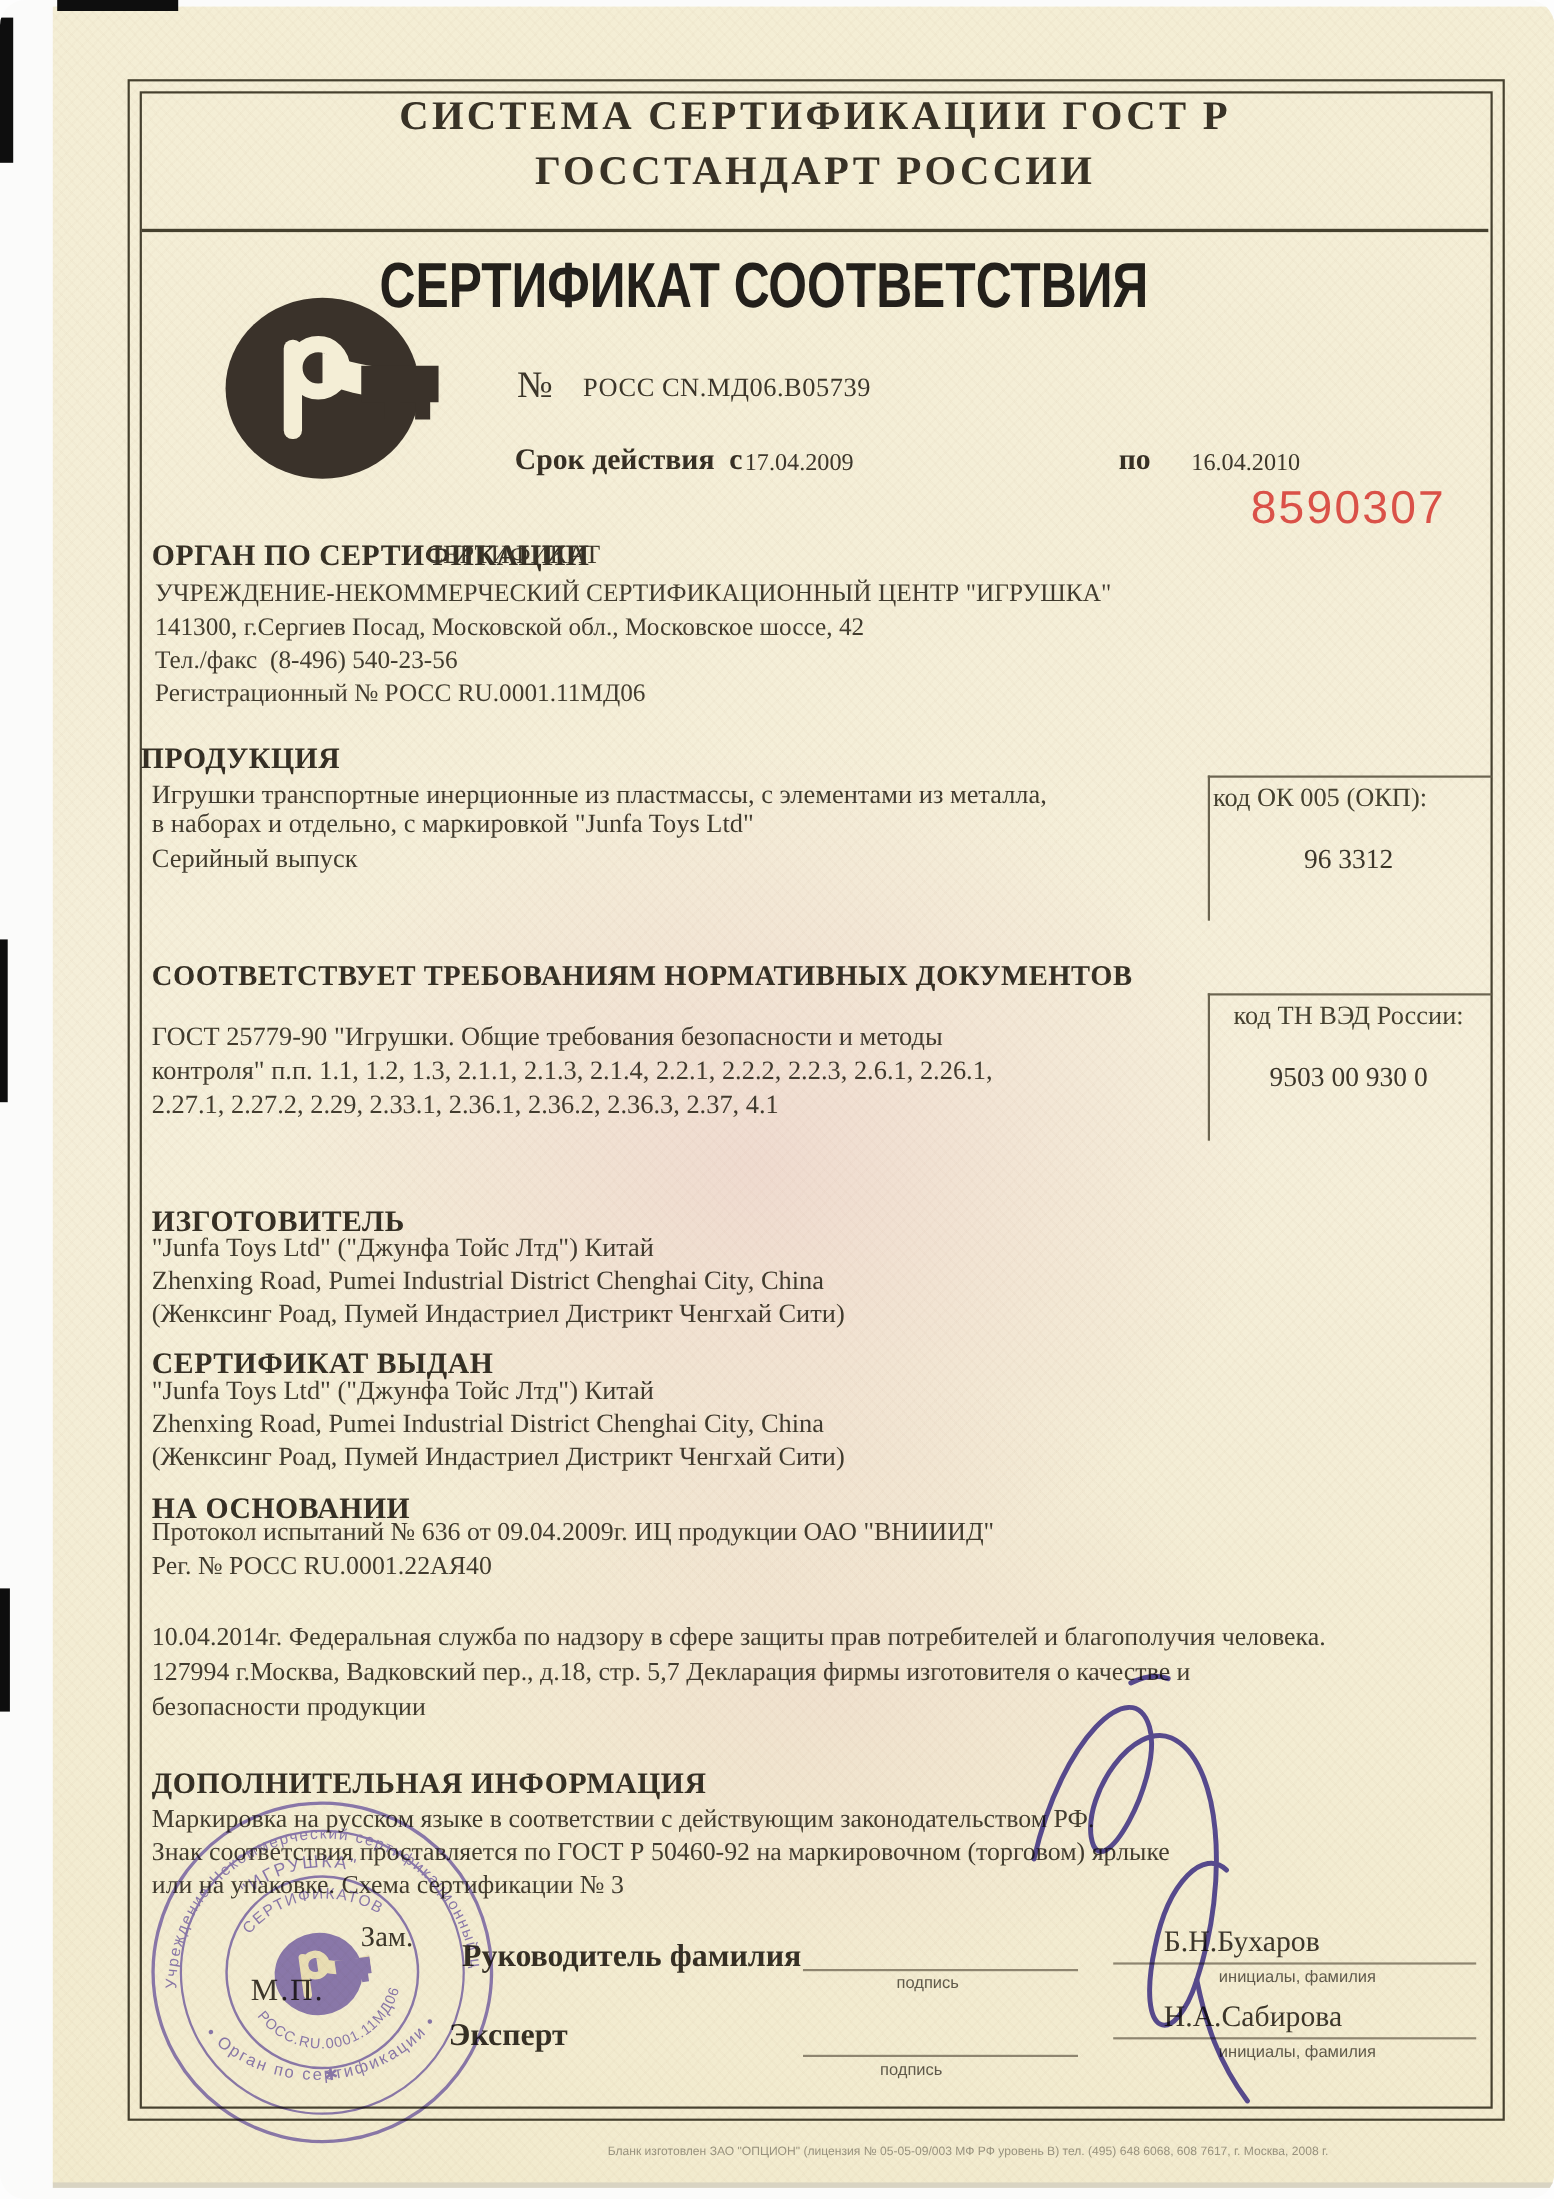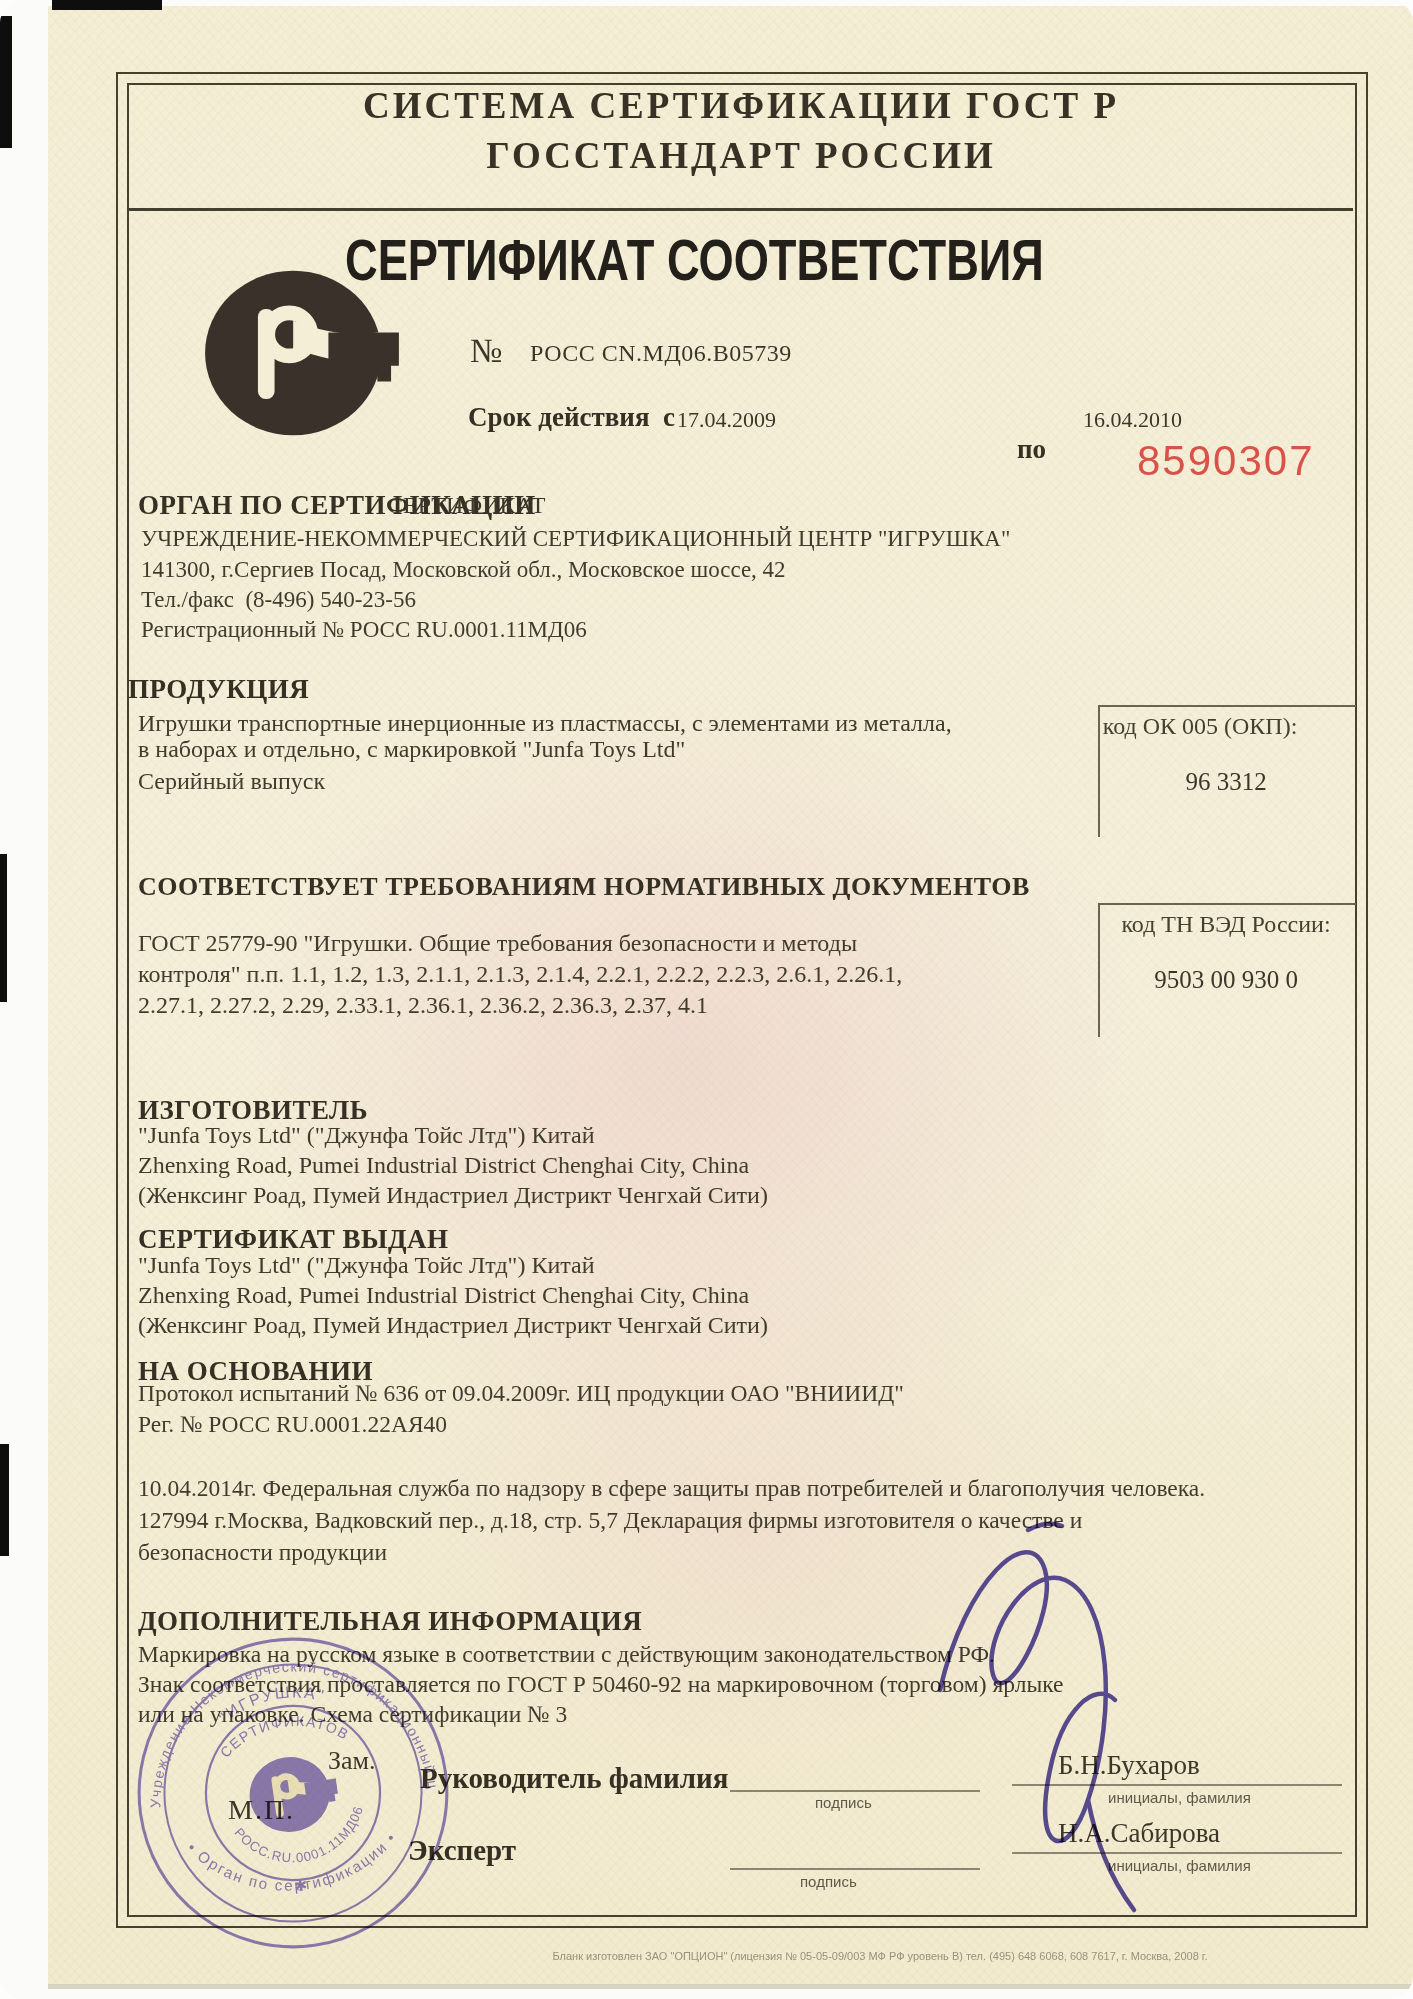--- a/index.html
+++ b/index.html
@@ -64,21 +64,21 @@
     <use href="#rst" width="200" height="190"></use>
   </svg>
 
   <div class="abs sans b" style="left:345px;top:226px;font-size:58px;color:#23201b;transform:scaleX(.78);transform-origin:left top;white-space:nowrap;">СЕРТИФИКАТ СООТВЕТСТВИЯ</div>
 
   <div class="abs serif" style="left:470px;top:332px;font-size:34px;color:#3c362a;">№</div>
   <div class="abs serif" style="left:530px;top:340px;font-size:24px;letter-spacing:.5px;color:#3c362a;">РОСС CN.МД06.В05739</div>
 
   <div class="abs serif b pre" style="left:468px;top:402px;font-size:27px;color:#362f24;">Срок действия  с</div>
   <div class="abs serif" style="left:677px;top:407px;font-size:22px;color:#3c362a;">17.04.2009</div>
-  <div class="abs serif b" style="left:1017px;top:402px;font-size:27px;color:#362f24;margin-top:32px;">по</div>
+  <div class="abs serif b" style="left:1017px;top:402px;font-size:27px;color:#362f24;">по</div>
   <div class="abs serif" style="left:1083px;top:407px;font-size:22px;color:#3c362a;">16.04.2010</div>
 
   <div class="abs sans" style="left:1137px;top:437px;font-size:42px;letter-spacing:2px;color:#da5148;">8590307</div>
 
   <div class="abs serif sec-h" style="left:138px;top:490px;font-size:27px;">ОРГАН ПО СЕРТИФИКАЦИИ</div>
   <div class="abs serif" style="left:387px;top:492px;font-size:24px;color:#3c362a;">СЕРТИФИКАТ</div>
   <div class="abs serif body-t" style="left:141px;top:526px;font-size:23px;white-space:nowrap;">УЧРЕЖДЕНИЕ-НЕКОММЕРЧЕСКИЙ СЕРТИФИКАЦИОННЫЙ ЦЕНТР "ИГРУШКА"</div>
   <div class="abs serif body-t" style="left:141px;top:557px;font-size:23px;">141300, г.Сергиев Посад, Московской обл., Московское шоссе, 42</div>
   <div class="abs serif body-t pre" style="left:141px;top:587px;font-size:23px;">Тел./факс  (8-496) 540-23-56</div>
   <div class="abs serif body-t" style="left:141px;top:617px;font-size:23px;">Регистрационный № РОСС RU.0001.11МД06</div>

